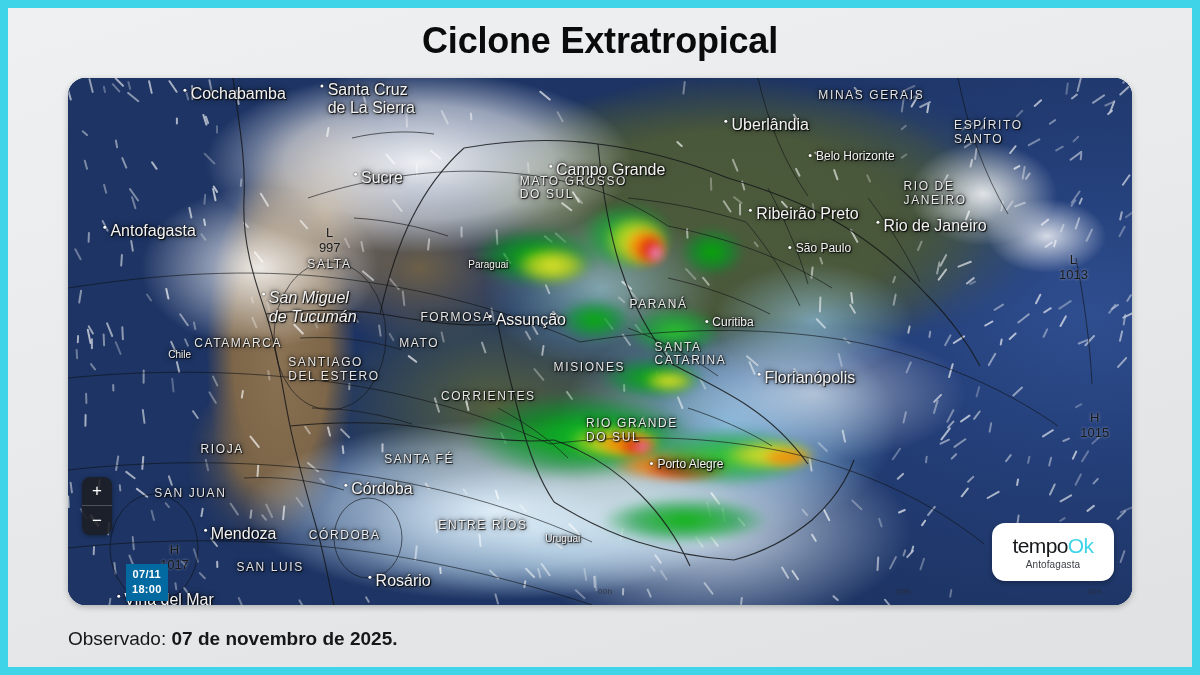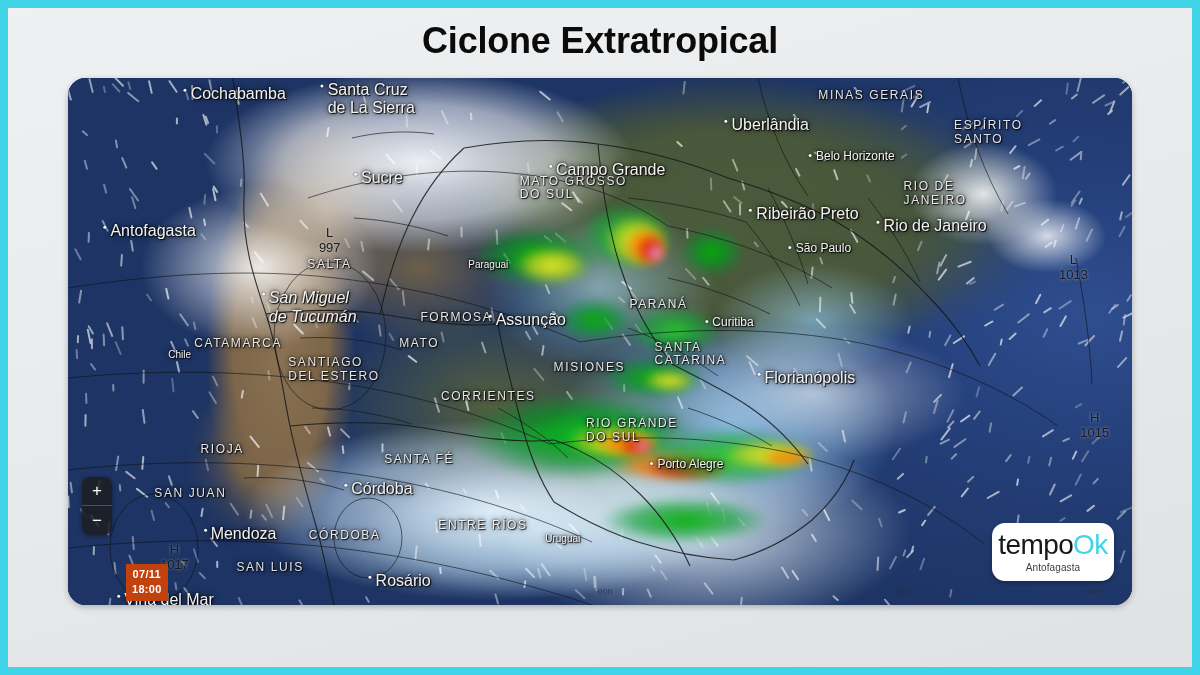--- a/index.html
+++ b/index.html
@@ -164,21 +164,21 @@
     color: #fff; font-size: 17px; font-weight: 300;
     cursor: pointer; user-select: none;
     font-family: "Liberation Sans", sans-serif;
   }
   #zoom-in { border-bottom: 1px solid rgba(255,255,255,.22); }
 
   
   #timestamp {
     position: absolute;
     left: 58px; bottom: 4px;
-    background: #c2410c;
+    background: #0369a1;
     color: #fff;
     font-size: 11px;
     font-weight: bold;
     line-height: 1.35;
     padding: 3px 6px 4px 6px;
     text-align: center;
     letter-spacing: .3px;
     font-family: "Liberation Sans", sans-serif;
   }
 
@@ -186,21 +186,21 @@
   #logo {
     position: absolute;
     right: 18px; bottom: 24px;
     width: 122px; height: 58px;
     background: #fff;
     border-radius: 13px;
     display: flex; flex-direction: column;
     align-items: center; justify-content: center;
     box-shadow: 0 2px 5px rgba(0,0,0,.3);
   }
-  #logo-word { font-size: 28px; line-height: 1; letter-spacing: -.6px; }
+  #logo-word { font-size: 21px; line-height: 1; letter-spacing: -.6px; }
   #logo-tempo { color: #16181c; }
   #logo-ok { color: #3fd4e8; }
   #logo-sub { font-size: 10px; color: #3a3f45; margin-top: 3px; letter-spacing: .1px; }
 
   
   #caption {
     position: absolute;
     left: 60px; bottom: 17px;
     font-size: 19px;
     color: #171717;
@@ -800,15 +800,19 @@
       </div>
 
       <div id="logo">
         <div id="logo-word">
           <span id="logo-tempo">tempo</span><span id="logo-ok">Ok</span>
         </div>
         <div id="logo-sub">Antofagasta</div>
       </div>
     </div>
 
+    <div id="caption">
+      <span id="caption-label">Observado:</span>
+      <span id="caption-date">07 de novembro de 2025.</span>
+    </div>
 
   </div>
 </div>
 
 </body></html>

